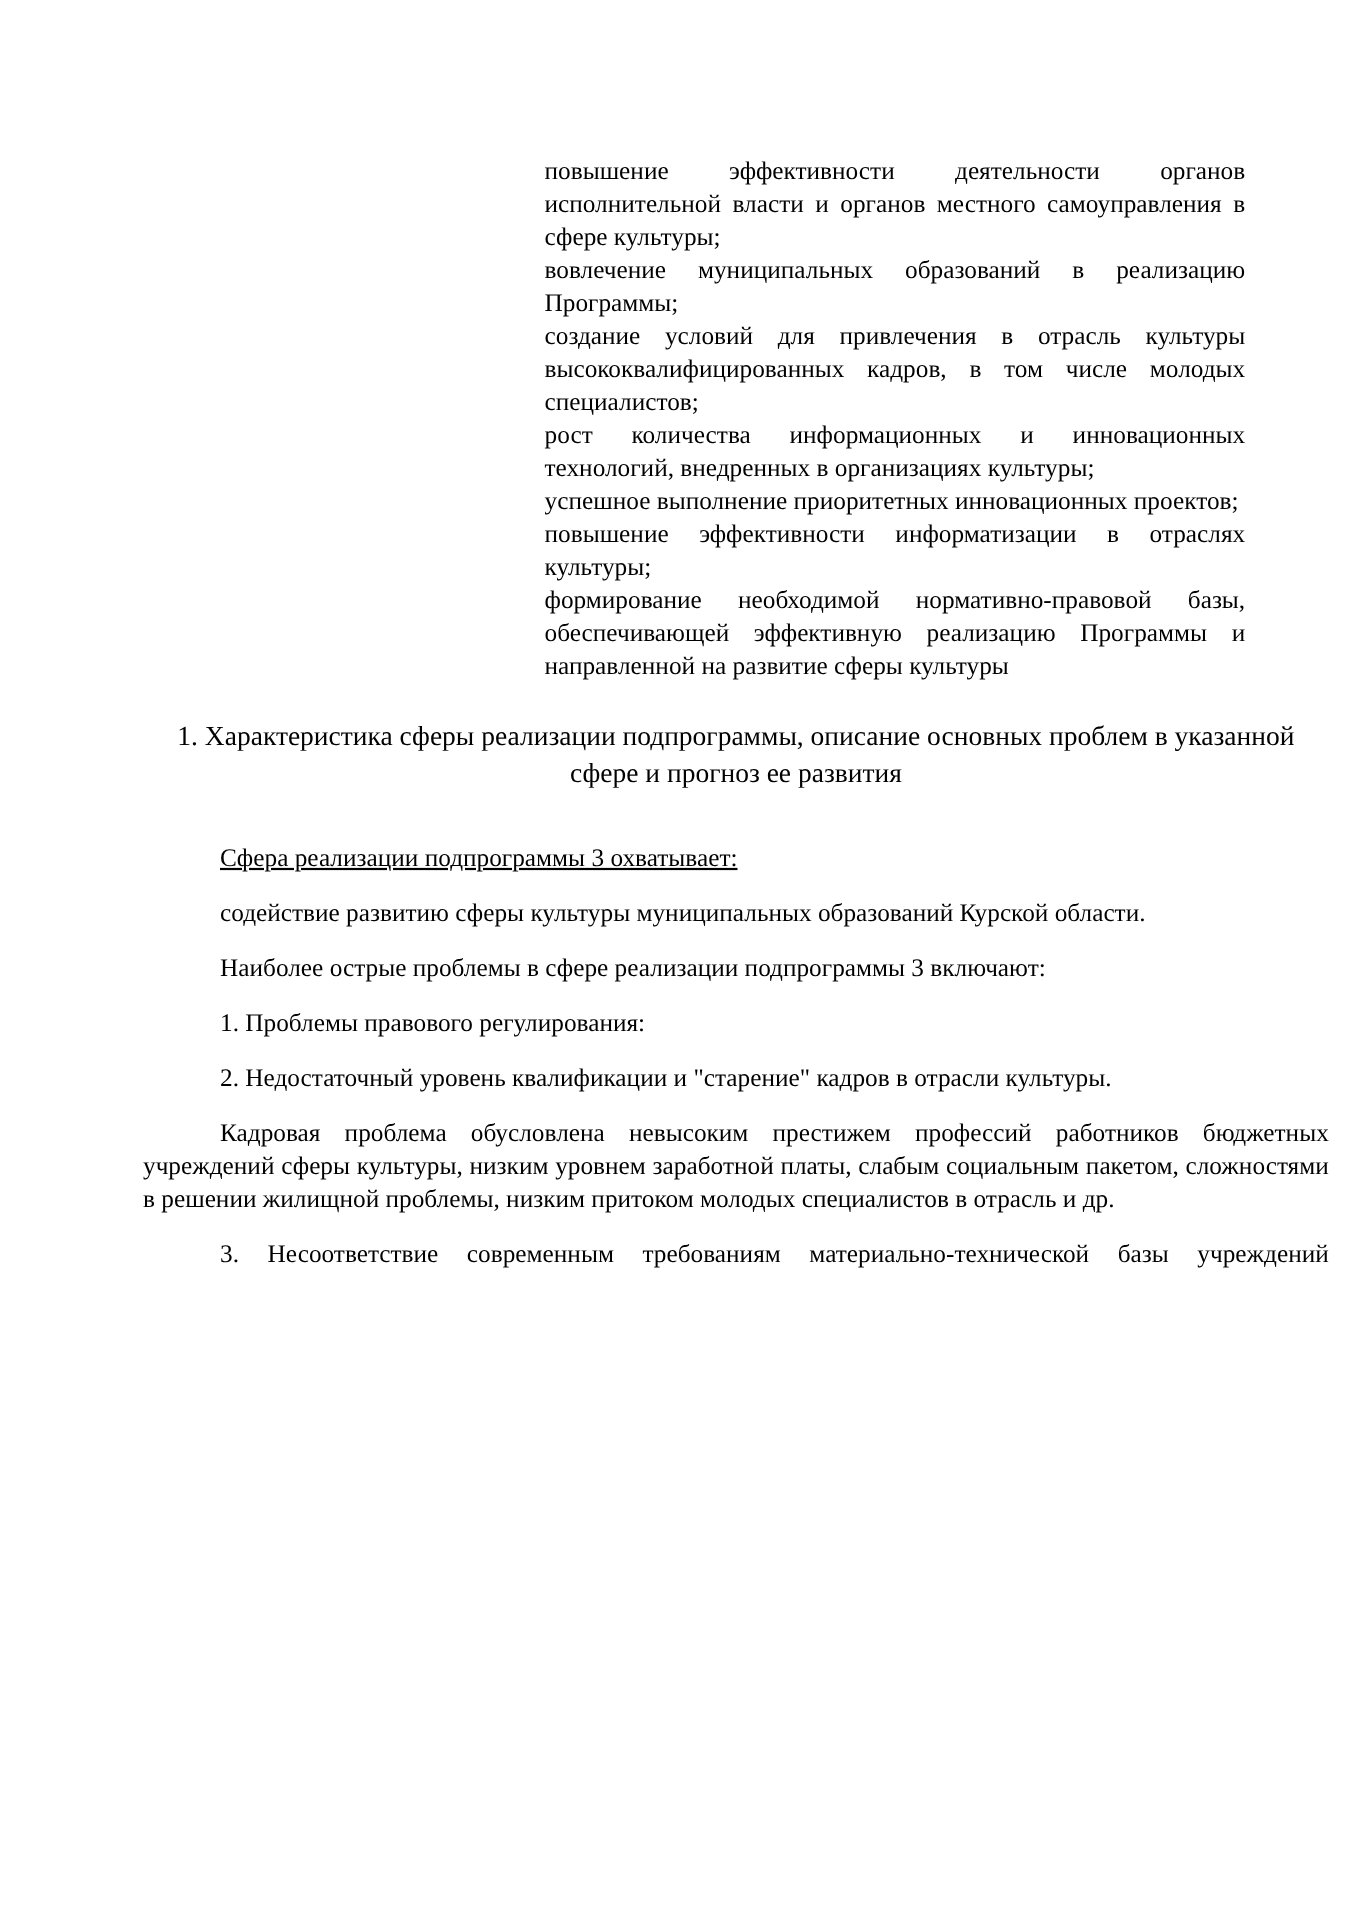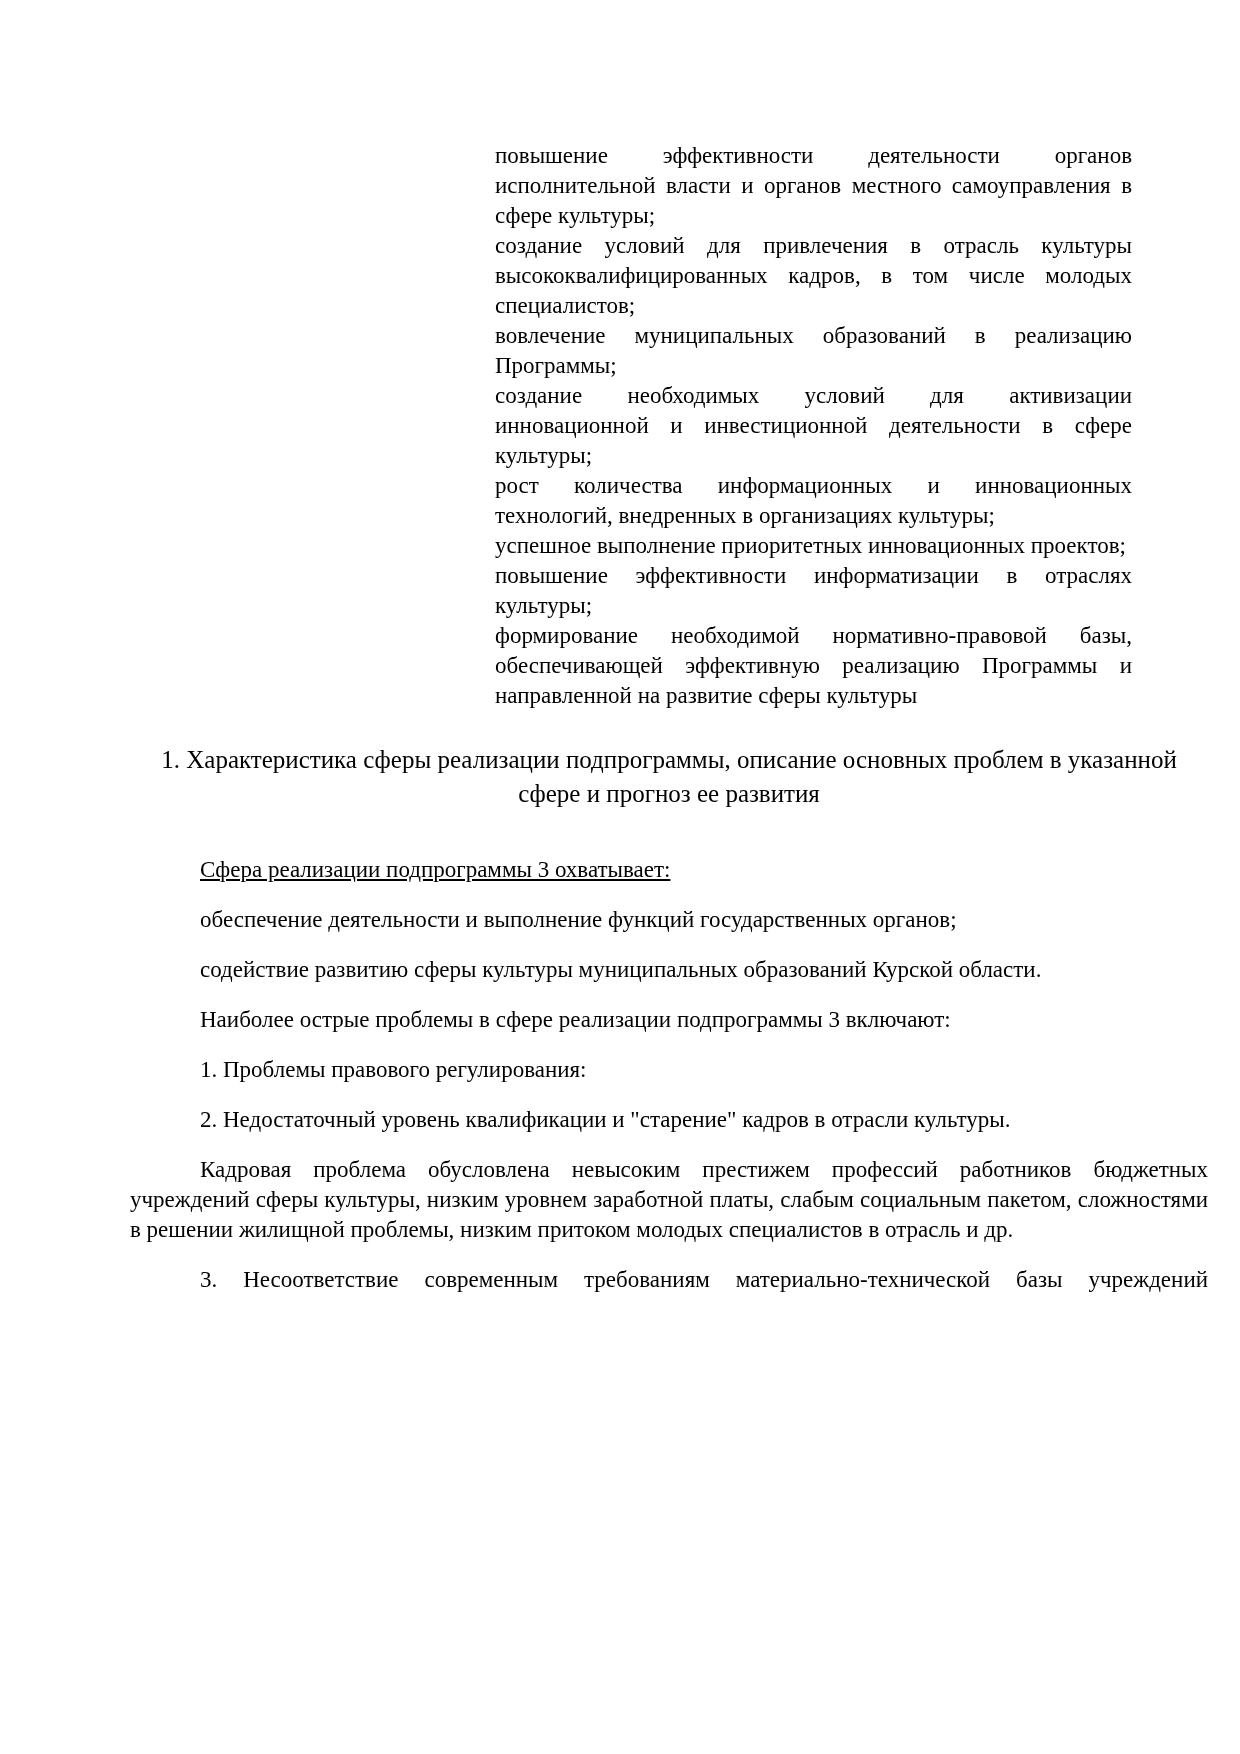--- a/index.html
+++ b/index.html
@@ -55,33 +55,31 @@
   }
 </style>
 </head>
 <body>
 
 <div class="page">
   <div class="content">
 
     <div class="passport-cell">
       <p>повышение эффективности деятельности органов исполнительной власти и органов местного самоуправления в сфере культуры;</p>
+      <p>вовлечение муниципальных образований в реализацию Программы;</p>
       <p>создание условий для привлечения в отрасль культуры высококвалифицированных кадров, в том числе молодых специалистов;</p>
-      <p>вовлечение муниципальных образований в реализацию Программы;</p>
-      <p>создание необходимых условий для активизации инновационной и инвестиционной деятельности в сфере культуры;</p>
       <p>рост количества информационных и инновационных технологий, внедренных в организациях культуры;</p>
       <p>успешное выполнение приоритетных инновационных проектов;</p>
       <p>повышение эффективности информатизации в отраслях культуры;</p>
       <p>формирование необходимой нормативно-правовой базы, обеспечивающей эффективную реализацию Программы и направленной на развитие сферы культуры</p>
     </div>
 
     <h1 class="section-heading">1. Характеристика сферы реализации подпрограммы, описание основных проблем в указанной сфере и прогноз ее развития</h1>
 
     <p class="para first-after-heading">Сфера реализации подпрограммы 3 охватывает:</p>
-    <p class="para">обеспечение деятельности и выполнение функций государственных органов;</p>
     <p class="para">содействие развитию сферы культуры муниципальных образований Курской области.</p>
     <p class="para">Наиболее острые проблемы в сфере реализации подпрограммы 3 включают:</p>
     <p class="para">1. Проблемы правового регулирования:</p>
     <p class="para">2. Недостаточный уровень квалификации и "старение" кадров в отрасли культуры.</p>
     <p class="para">Кадровая проблема обусловлена невысоким престижем профессий работников бюджетных учреждений сферы культуры, низким уровнем заработной платы, слабым социальным пакетом, сложностями в решении жилищной проблемы, низким притоком молодых специалистов в отрасль и др.</p>
     <p class="para justify-last">3. Несоответствие современным требованиям материально-технической базы учреждений</p>
 
   </div>
 </div>
 

